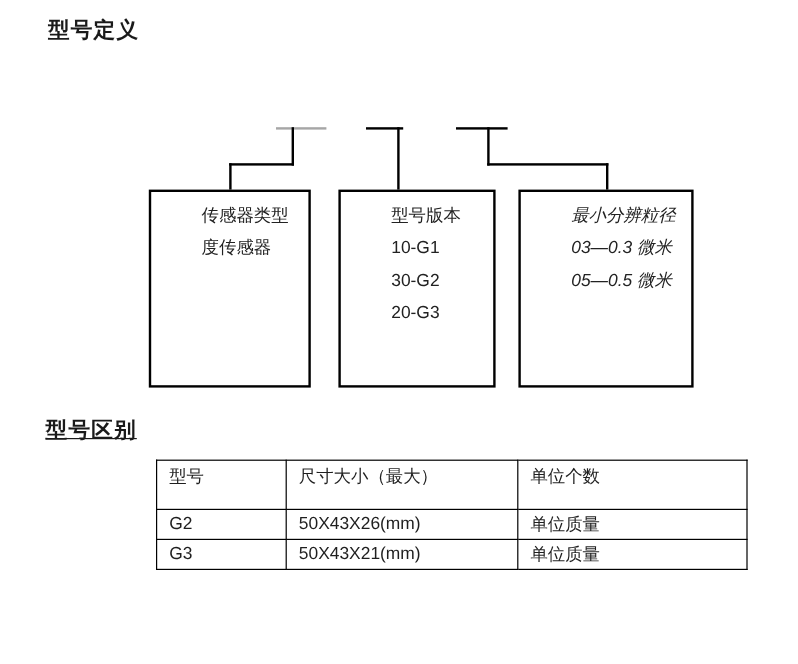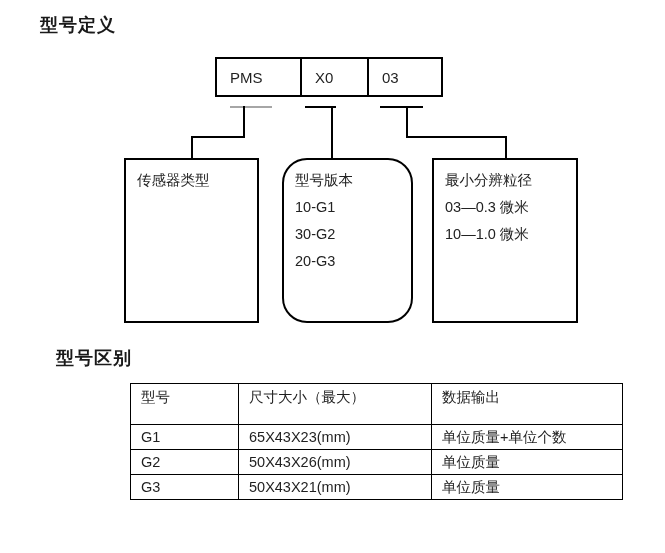--- a/index.html
+++ b/index.html
@@ -15,21 +15,21 @@
   .h-title {
     position: absolute;
     font-size: 18px;
     font-weight: bold;
     color: #1a1a1a;
     letter-spacing: 1px;
     white-space: nowrap;
     text-align: right;
   }
   .t1 { left: 40px; top: 13px; }
-  .t2 { left: 56px; top: 346px; }
+  .t2 { left: 38px; top: 346px; text-decoration: underline; }
 
   
   .code-box {
     position: absolute;
     left: 215px; top: 57px;
     width: 228px; height: 40px;
     border: 2px solid #000;
     box-sizing: border-box;
     display: flex;
     background: #fff;
@@ -57,23 +57,23 @@
     height: 165px;
     border: 2px solid #000;
     box-sizing: border-box;
     padding: 7px 4px 0 11px;
     font-size: 14.5px;
     line-height: 27px;
     color: #222;
     background: #fff;
   }
   .b1 { left: 124px; width: 135px; }
-  .b2 { left: 282px; width: 131px; border-radius: 25px; }
-  .b3 { left: 432px; width: 146px; }
-  .box-line { white-space: nowrap; }
+  .b2 { left: 282px; width: 131px; }
+  .b3 { left: 432px; width: 146px; font-style: italic; }
+  .box-line { white-space: nowrap; margin-left: 31px; }
 
   
   .model-table {
     position: absolute;
     left: 130px; top: 383px;
     width: 453px;
     border-collapse: collapse;
     table-layout: fixed;
     background: #fff;
   }
@@ -98,70 +98,61 @@
   .colw1 { width: 180px; }
   .colw2 { width: 178px; }
 </style>
 </head>
 <body>
 
 <div class="canvas">
 
   <div class="h-title t1">型号定义</div>
 
-  <div class="code-box">
-    <div class="code-cell cc0">PMS</div>
-    <div class="code-cell cc1">X0</div>
-    <div class="code-cell cc2">03</div>
-  </div>
 
   <div class="line tick-gray" style="left:230px; top:106px; width:42px; height:2px;"></div>
   <div class="line" style="left:305px; top:106px; width:31px; height:2px;"></div>
   <div class="line" style="left:380px; top:106px; width:43px; height:2px;"></div>
 
   <div class="line" style="left:243px; top:106px; width:2px; height:32px;"></div>
   <div class="line" style="left:191px; top:136px; width:54px; height:2px;"></div>
   <div class="line" style="left:191px; top:136px; width:2px; height:24px;"></div>
 
   <div class="line" style="left:331px; top:106px; width:2px; height:54px;"></div>
 
   <div class="line" style="left:406px; top:106px; width:2px; height:32px;"></div>
   <div class="line" style="left:406px; top:136px; width:101px; height:2px;"></div>
   <div class="line" style="left:505px; top:136px; width:2px; height:24px;"></div>
 
   <div class="detail-box b1">
     <div class="box-line">传感器类型</div>
+    <div class="box-line">度传感器</div>
   </div>
 
   <div class="detail-box b2">
     <div class="box-line">型号版本</div>
     <div class="box-line">10-G1</div>
     <div class="box-line">30-G2</div>
     <div class="box-line">20-G3</div>
   </div>
 
   <div class="detail-box b3">
     <div class="box-line">最小分辨粒径</div>
     <div class="box-line">03—0.3 微米</div>
-    <div class="box-line">10—1.0 微米</div>
+    <div class="box-line">05—0.5 微米</div>
   </div>
 
   <div class="h-title t2">型号区别</div>
 
   <table class="model-table">
     <tbody>
         <tr class="hrow">
       <td class="colw0">型号</td>
       <td class="colw1">尺寸大小（最大）</td>
-      <td class="colw2">数据输出</td>
-    </tr>
-    <tr class="drow">
-      <td>G1</td>
-      <td>65X43X23(mm)</td>
-      <td>单位质量+单位个数</td>
+      <td class="colw2">单位个数</td>
     </tr>
     <tr class="drow">
       <td>G2</td>
       <td>50X43X26(mm)</td>
       <td>单位质量</td>
     </tr>
     <tr class="drow">
       <td>G3</td>
       <td>50X43X21(mm)</td>
       <td>单位质量</td>

